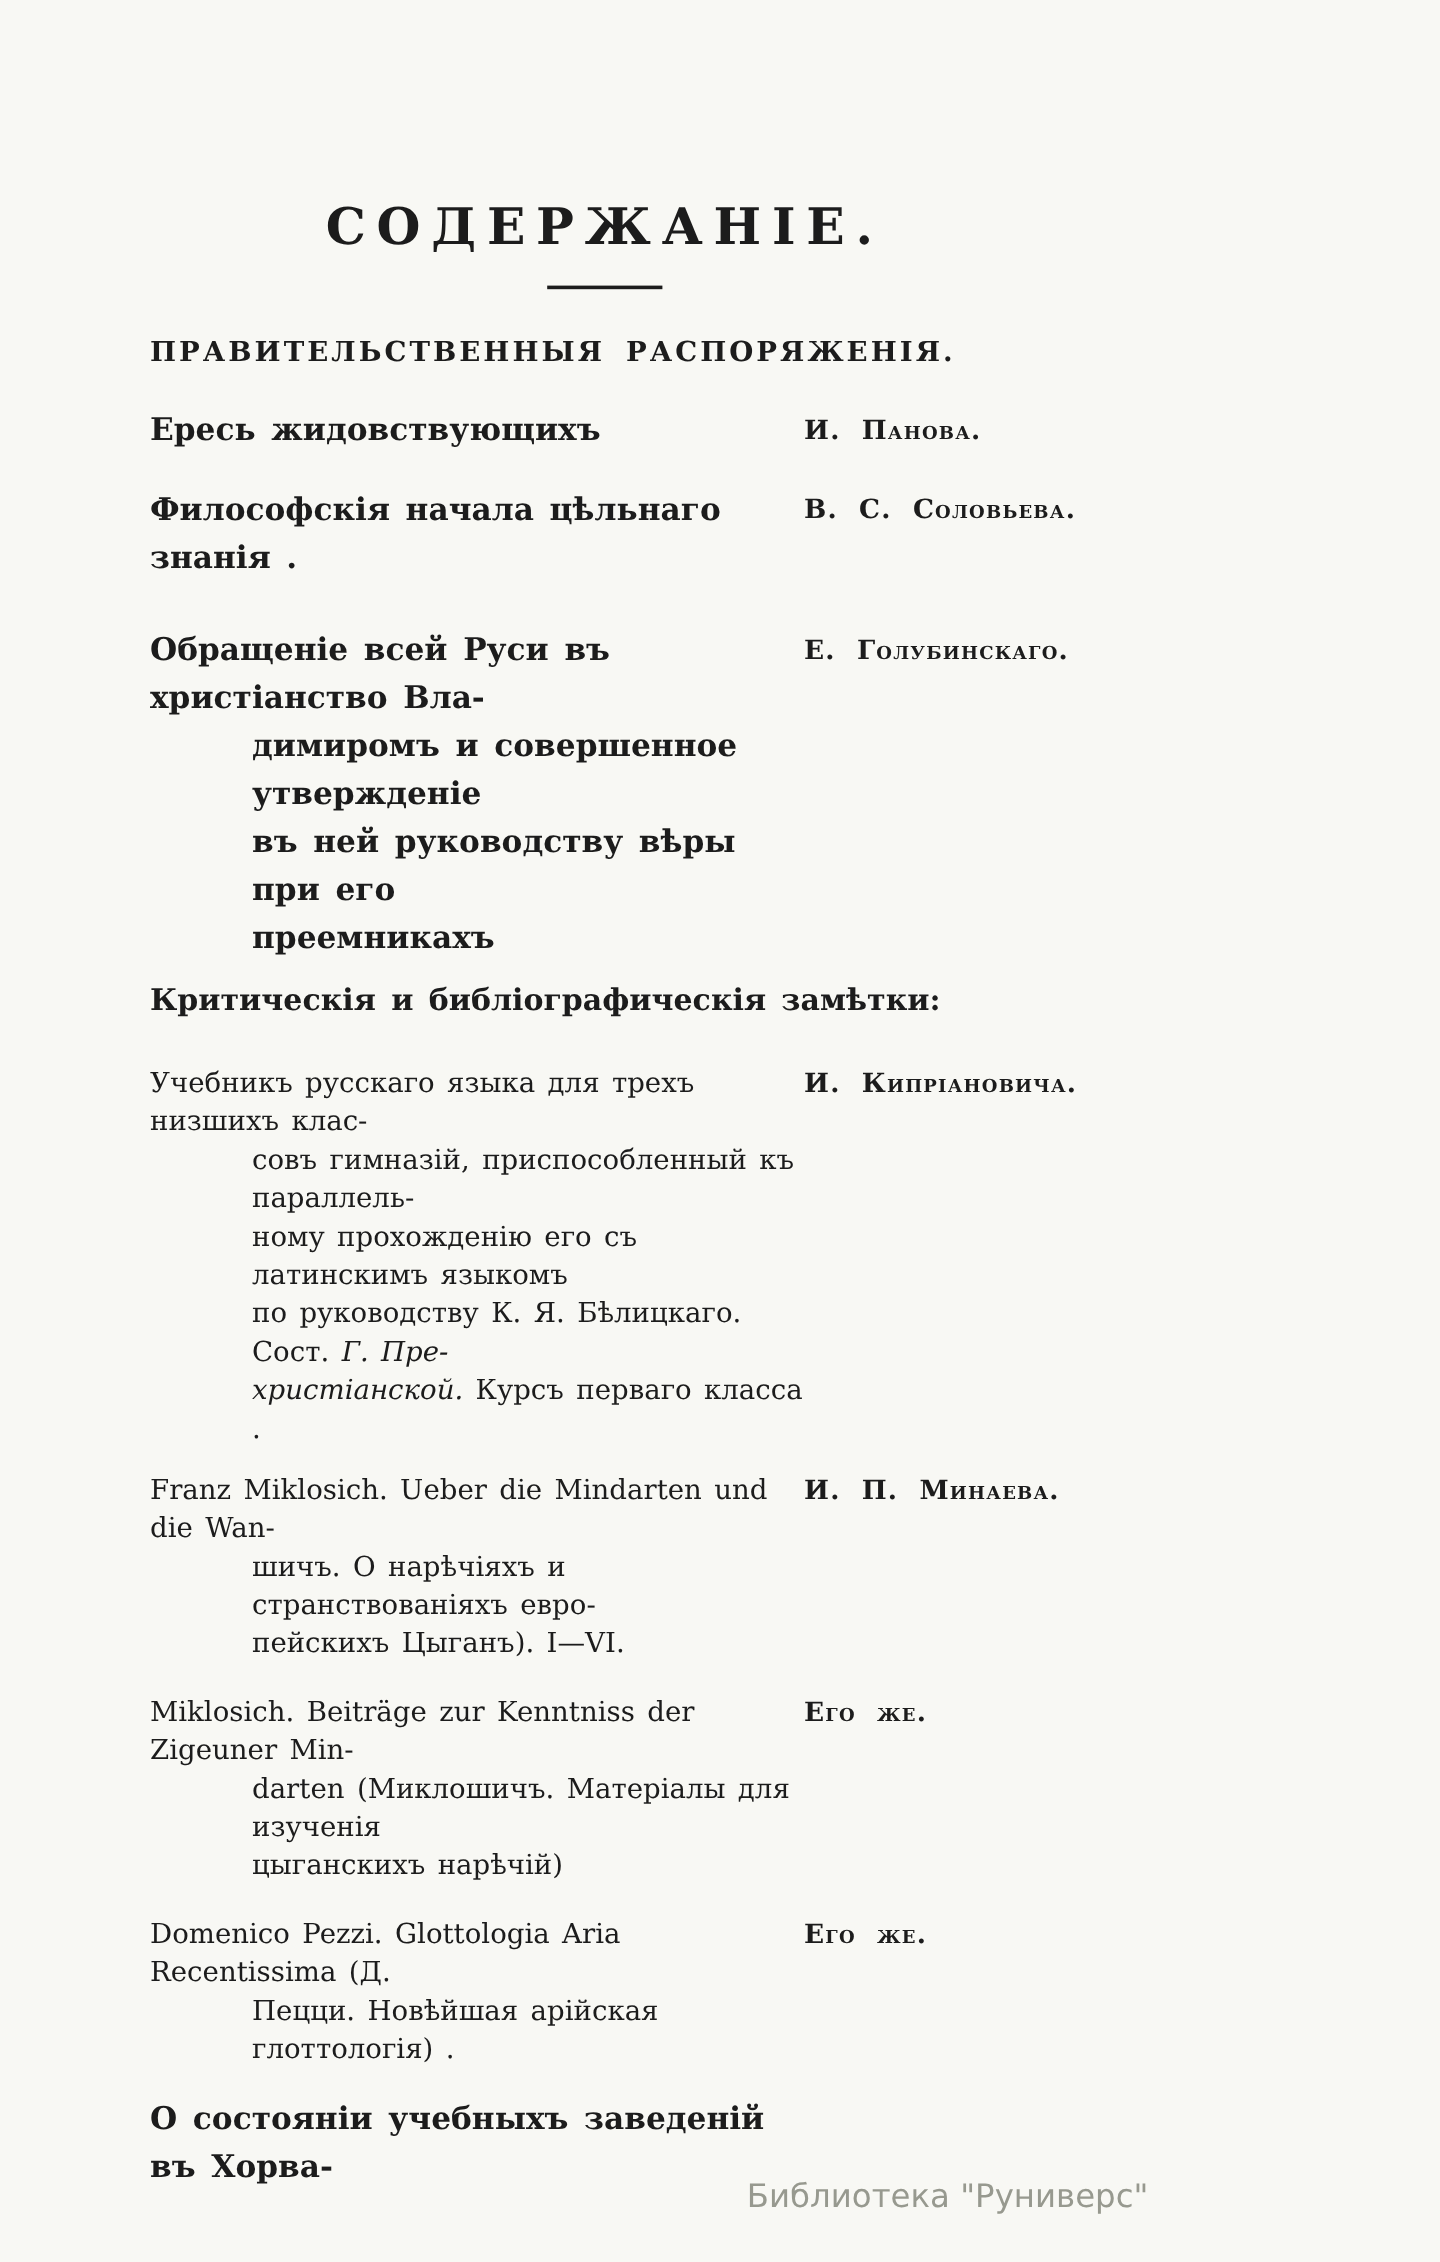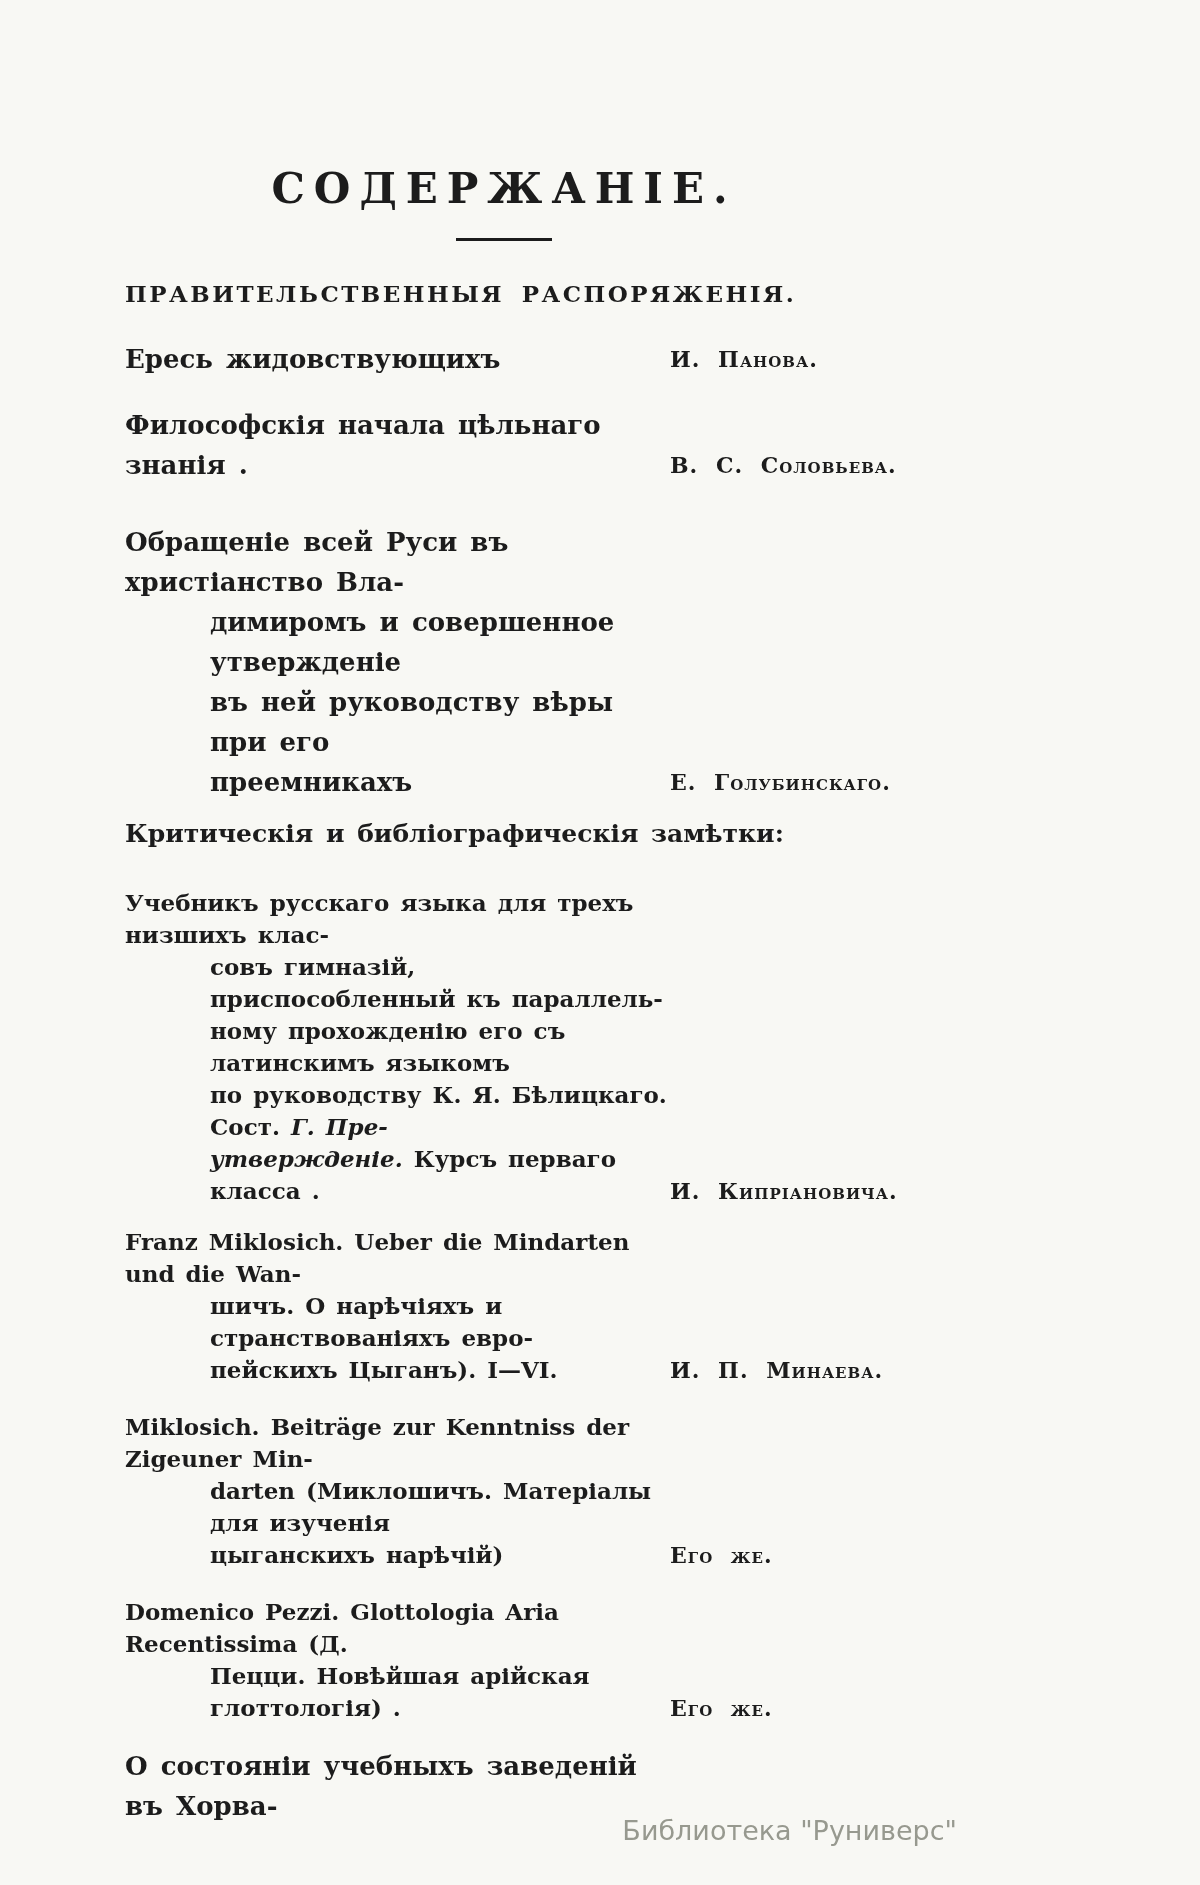--- a/index.html
+++ b/index.html
@@ -40,25 +40,25 @@
     letter-spacing: 2.5px;
     word-spacing: 7px;
   }
   .critical-heading {
     margin: 17px 0 0 0;
     font-size: 25px;
     line-height: 30px;
     font-weight: bold;
     word-spacing: 4px;
   }
-  .entry { display: flex; align-items: flex-end; }
+  .entry { display: flex; }
   .entry .lines { width: 545px; flex: none; }
   .entry .line + .line { padding-left: 85px; }
   .entry.bold .line { font-weight: bold; font-size: 26px; line-height: 40px; word-spacing: 4px; }
-  .entry.reg  .line { font-weight: bold; font-size: 23px; line-height: 32px; word-spacing: 3px; }
+  .entry.reg  .line { font-weight: normal; font-size: 23px; line-height: 32px; word-spacing: 3px; }
   .author {
     white-space: nowrap;
     font-variant: small-caps;
     font-weight: bold;
     font-size: 22px;
     letter-spacing: 1px;
     word-spacing: 9px;
   }
   .entry.bold .author { line-height: 40px; }
   .entry.reg  .author { line-height: 32px; }
@@ -116,21 +116,21 @@
     </div>
 
     <h2 class="critical-heading">Критическія и библіографическія замѣтки:</h2>
 
     <div class="entry reg mt-textbook">
       <div class="lines">
         <div class="line">Учебникъ русскаго языка для трехъ низшихъ клас-</div>
         <div class="line">совъ гимназій, приспособленный къ параллель-</div>
         <div class="line">ному прохожденію его съ латинскимъ языкомъ</div>
         <div class="line"><span>по руководству К. Я. Бѣлицкаго. Сост. </span><span class="italic">Г. Пре-</span></div>
-        <div class="line"><span class="italic">утвержденіе.</span><span> Курсъ перваго класса .</span></div>
+        <div class="line"><span class="italic">христіанской.</span><span> Курсъ перваго класса .</span></div>
       </div>
       <div class="author">И. Кипріановича.</div>
     </div>
 
     <div class="entry reg mt-miklosich1">
       <div class="lines">
         <div class="line">Franz Miklosich. Ueber die Mindarten und die Wan-</div>
         <div class="line">шичъ. О нарѣчіяхъ и странствованіяхъ евро-</div>
         <div class="line">пейскихъ Цыганъ). I—VI.</div>
       </div>

